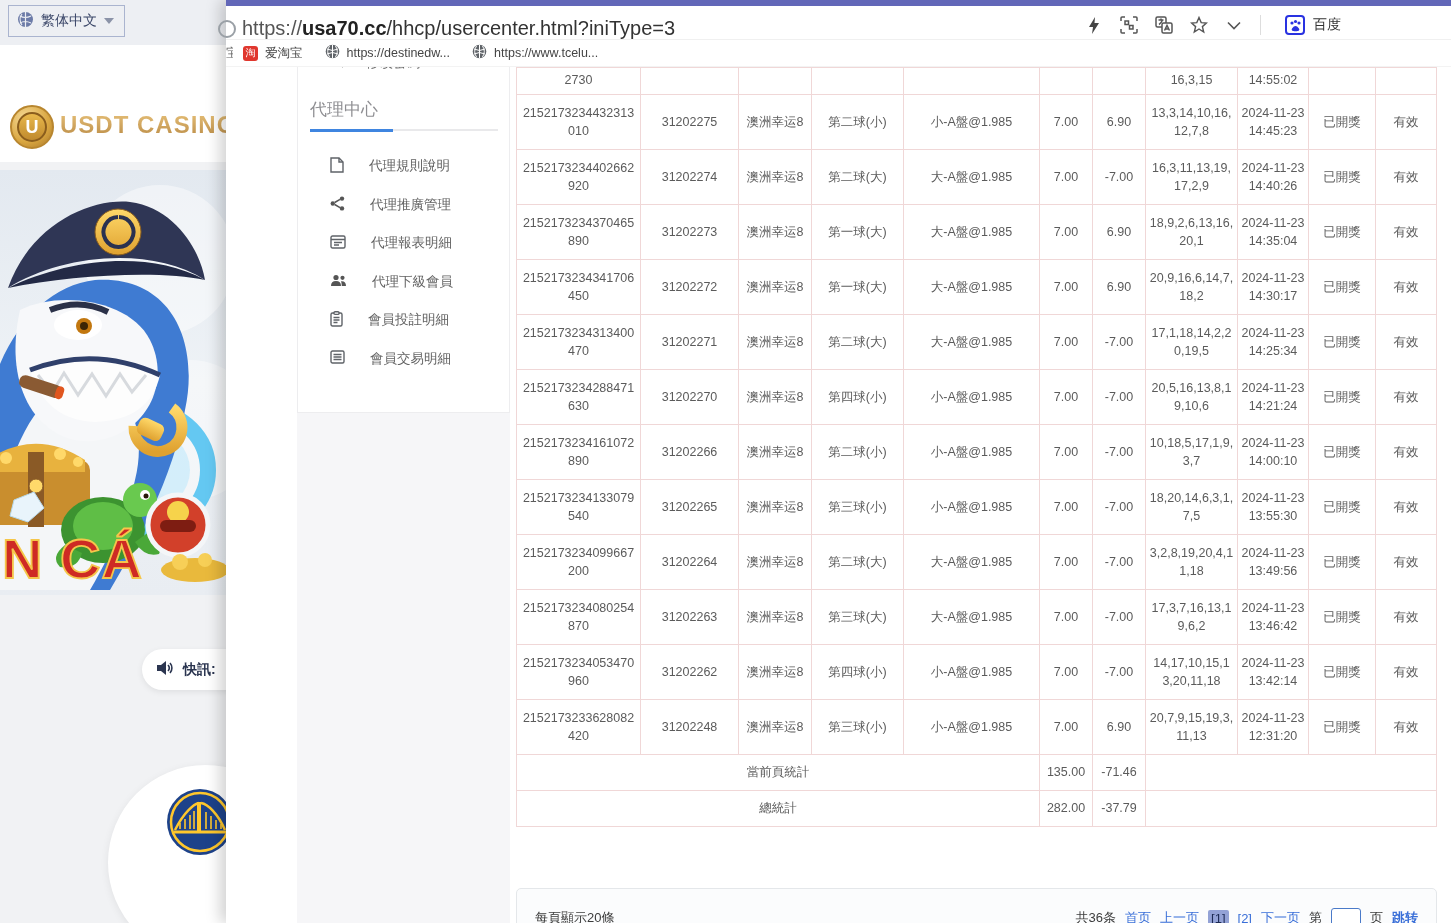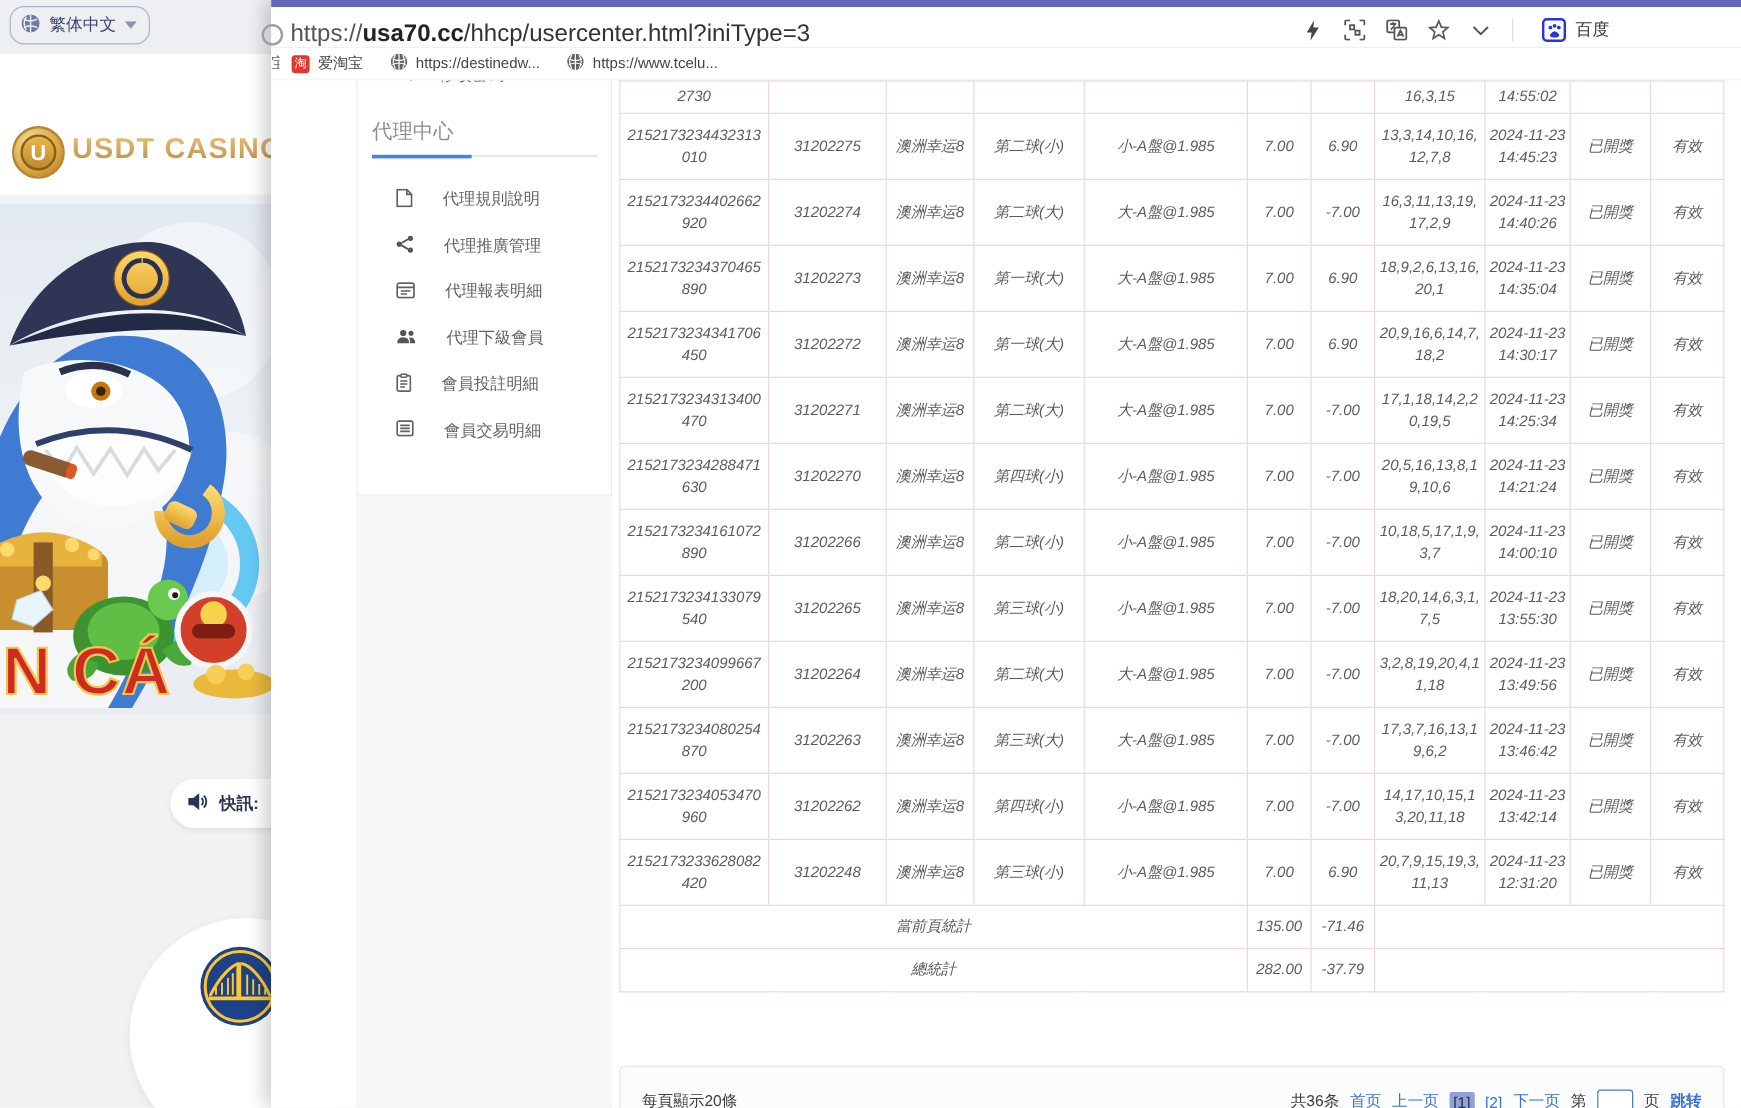--- a/index.html
+++ b/index.html
@@ -3,21 +3,21 @@
 <meta charset="utf-8">
 <style>
   * { margin:0; padding:0; box-sizing:border-box; }
   html,body { width:1451px; height:923px; overflow:hidden; background:#fff;
               font-family:"Liberation Sans", sans-serif; }
 
   
   #casino-bg { position:absolute; left:0; top:0; width:1451px; height:923px; background:#f1f2f4; }
   #lang-bar { position:absolute; left:0; top:0; width:300px; height:45px; background:#edeff3; }
   #lang-pill { position:absolute; left:8px; top:5px; height:32px; padding:0 10px 0 8px;
-               border:1px solid #aab4cf; border-radius:12px; display:flex; align-items:center; gap:7px;
+               border:1px solid #aab4cf; border-radius:0; display:flex; align-items:center; gap:7px;
                color:#3a4668; font-size:14px; background:#edeff3; }
   #lang-caret { width:0; height:0; border-left:5px solid transparent; border-right:5px solid transparent;
                 border-top:6px solid #8b93a8; }
   #logo-strip { position:absolute; left:0; top:45px; width:300px; height:117px; background:#ffffff; }
   #logo-coin { position:absolute; left:10px; top:60px; width:44px; height:44px; border-radius:50%;
                background:radial-gradient(circle at 35% 30%, #f7dc9a, #d9a640 60%, #a8762a);
                border:2px solid #b8862f; display:flex; align-items:center; justify-content:center; }
   #logo-coin-inner { width:30px; height:30px; border-radius:50%; border:2px solid #8a5d1d;
                color:#fff; font-weight:bold; font-size:18px; display:flex; align-items:center; justify-content:center;
                background:linear-gradient(#e8b84b,#c08a2e); }
@@ -65,21 +65,21 @@
   .menu-partial { display:flex; align-items:flex-start; gap:21px; padding-left:32px; height:30px; margin-top:-13px;
                color:#666; font-size:13.5px; }
   #menu-title { margin:14px 0 0 12px; font-size:17px; color:#8e8e92; }
   #menu-underline { margin:8px 0 0 12px; width:188px; height:2px; background:#e9e9eb; position:relative; }
   #menu-underline .blue { position:absolute; left:0; top:0; width:83px; height:2.5px; background:#3f85e0; }
   .menu-item { display:flex; align-items:center; gap:25px; padding-left:32px; height:38.5px; color:#636363;
                font-size:13.5px; cursor:pointer; }
   .menu-item svg { flex:0 0 auto; }
 
   
-  #table-wrap { position:absolute; left:290px; top:0; width:922px;font-style:italic; }
+  #table-wrap { position:absolute; left:290px; top:0; width:922px; }
   table { border-collapse:collapse; table-layout:fixed; width:921px; font-size:12.5px; color:#5b5b5b; }
   td { border:1px solid #f0d7d7; text-align:center; vertical-align:middle; line-height:1.45;
        word-break:break-all; padding:2px 3px; overflow:hidden; }
   tr.data-row td { height:55px; }
   tr.partial-row td { height:27px; vertical-align:top; padding-top:3px; }
   tr.summary-row td { height:36px; }
   .col-order{width:124px;} .col-period{width:98px;} .col-game{width:73px;} .col-play{width:92px;}
   .col-content{width:136px;} .col-amount{width:53px;} .col-winloss{width:53px;} .col-result{width:92px;}
   .col-time{width:71px;} .col-status{width:67px;} .col-valid{width:61px;}
 

